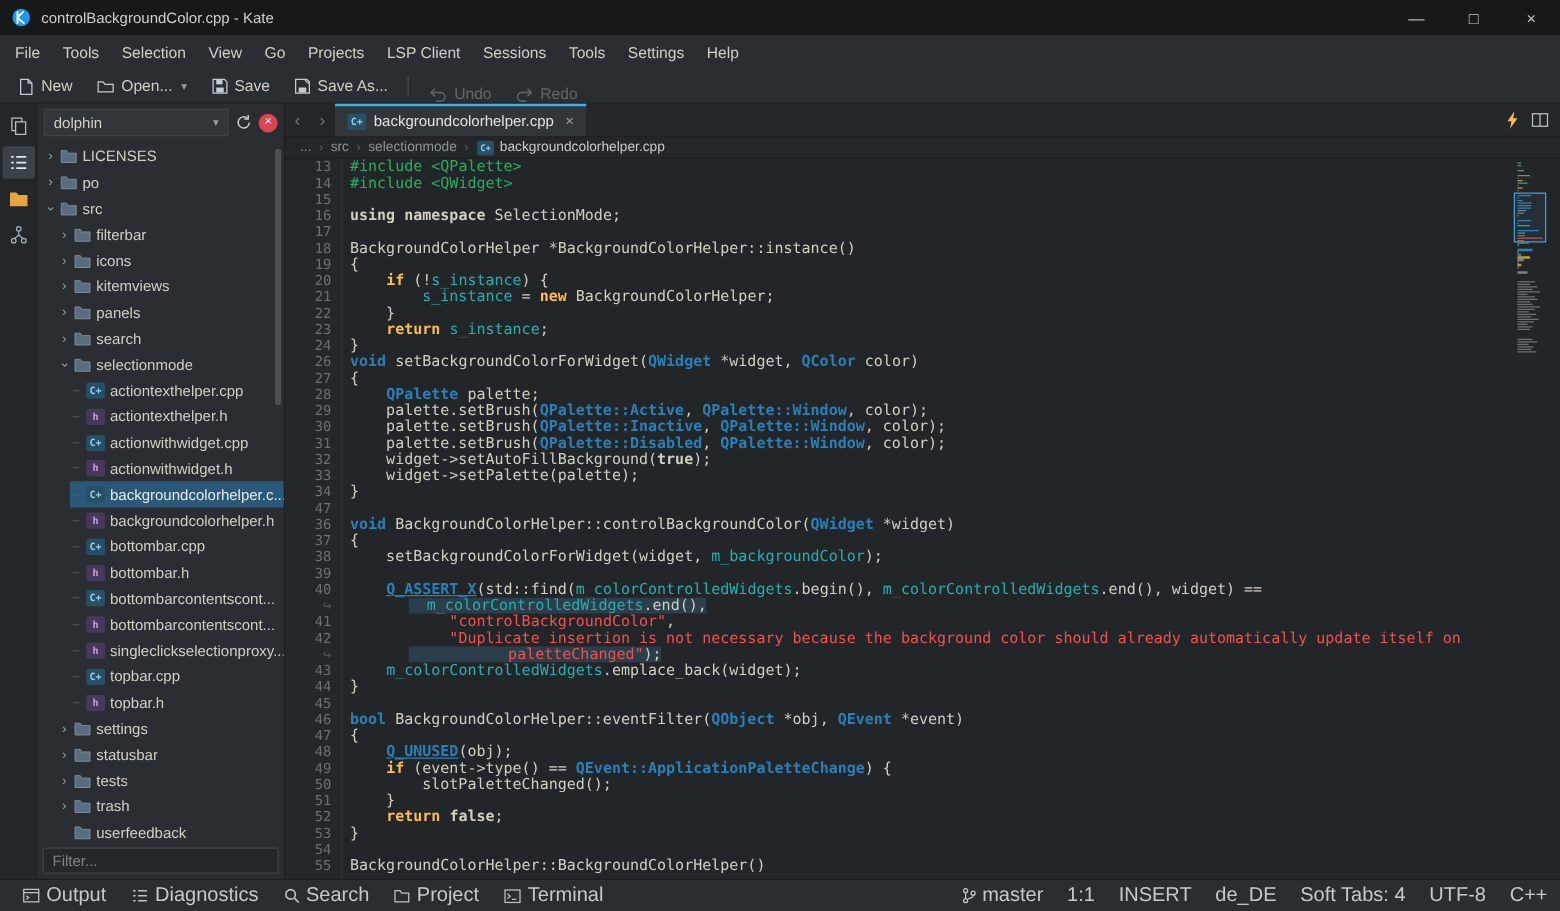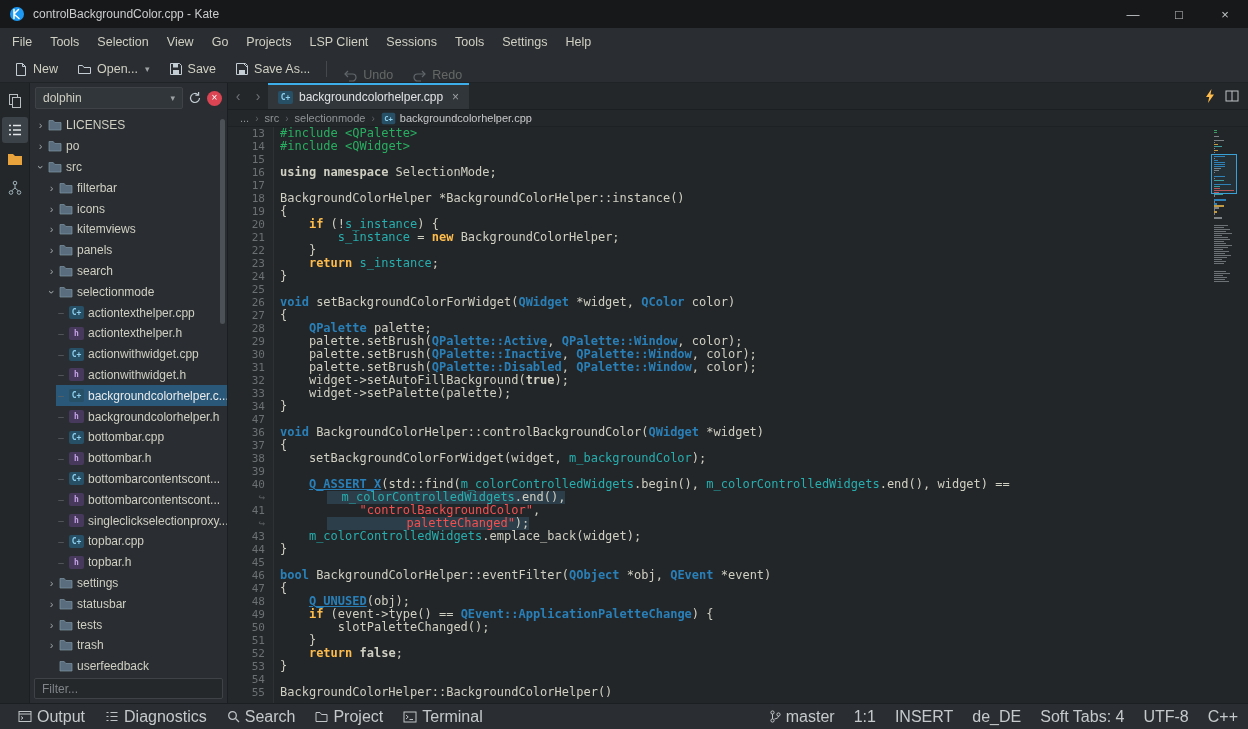--- a/index.html
+++ b/index.html
@@ -589,24 +589,20 @@
             </div>
             <div class="crow">
               <span class="lnum">23</span>
               <span class="ltext"><span class="linner"><span class="tok-t">    </span><span class="tok-cf">return</span><span class="tok-t"> </span><span class="tok-mem">s_instance</span><span class="tok-t">;</span></span></span>
             </div>
             <div class="crow">
               <span class="lnum">24</span>
               <span class="ltext"><span class="linner"><span class="tok-t">}</span></span></span>
             </div>
             <div class="crow">
-              <span class="lnum">25</span>
-              <span class="ltext"><span class="linner"></span></span>
-            </div>
-            <div class="crow">
               <span class="lnum">26</span>
               <span class="ltext"><span class="linner"><span class="tok-dt">void</span><span class="tok-t"> setBackgroundColorForWidget(</span><span class="tok-qt">QWidget</span><span class="tok-t"> *widget, </span><span class="tok-qt">QColor</span><span class="tok-t"> color)</span></span></span>
             </div>
             <div class="crow">
               <span class="lnum">27</span>
               <span class="ltext"><span class="linner"><span class="tok-t">{</span></span></span>
             </div>
             <div class="crow">
               <span class="lnum">28</span>
               <span class="ltext"><span class="linner"><span class="tok-t">    </span><span class="tok-qt">QPalette</span><span class="tok-t"> palette;</span></span></span>
@@ -659,20 +655,24 @@
               <span class="lnum">40</span>
               <span class="ltext"><span class="linner"><span class="tok-t">    </span><span class="tok-mac">Q_ASSERT_X</span><span class="tok-t">(std::find(</span><span class="tok-mem">m_colorControlledWidgets</span><span class="tok-t">.begin(), </span><span class="tok-mem">m_colorControlledWidgets</span><span class="tok-t">.end(), widget) ==</span></span></span>
             </div>
             <div class="crow hl">
               <span class="lnum wrapmark">↪</span>
               <span class="ltext"><span class="linner"><span class="tok-t">  </span><span class="tok-mem">m_colorControlledWidgets</span><span class="tok-t">.end(),</span></span></span>
             </div>
             <div class="crow">
               <span class="lnum">41</span>
               <span class="ltext"><span class="linner"><span class="tok-t">           </span><span class="tok-str">"controlBackgroundColor"</span><span class="tok-t">,</span></span></span>
+            </div>
+            <div class="crow">
+              <span class="lnum">42</span>
+              <span class="ltext"><span class="linner"><span class="tok-t">           </span><span class="tok-str">"Duplicate insertion is not necessary because the background color should already automatically update itself on</span></span></span>
             </div>
             <div class="crow hl">
               <span class="lnum wrapmark">↪</span>
               <span class="ltext"><span class="linner"><span class="tok-t">           </span><span class="tok-str">paletteChanged"</span><span class="tok-t">);</span></span></span>
             </div>
             <div class="crow">
               <span class="lnum">43</span>
               <span class="ltext"><span class="linner"><span class="tok-t">    </span><span class="tok-mem">m_colorControlledWidgets</span><span class="tok-t">.emplace_back(widget);</span></span></span>
             </div>
             <div class="crow">

